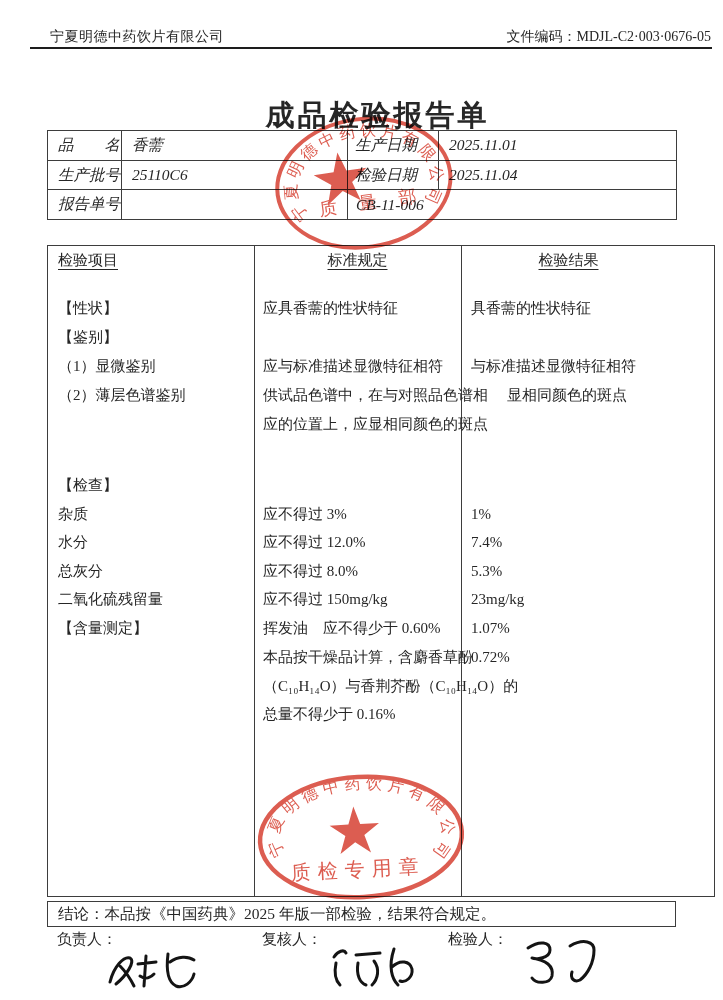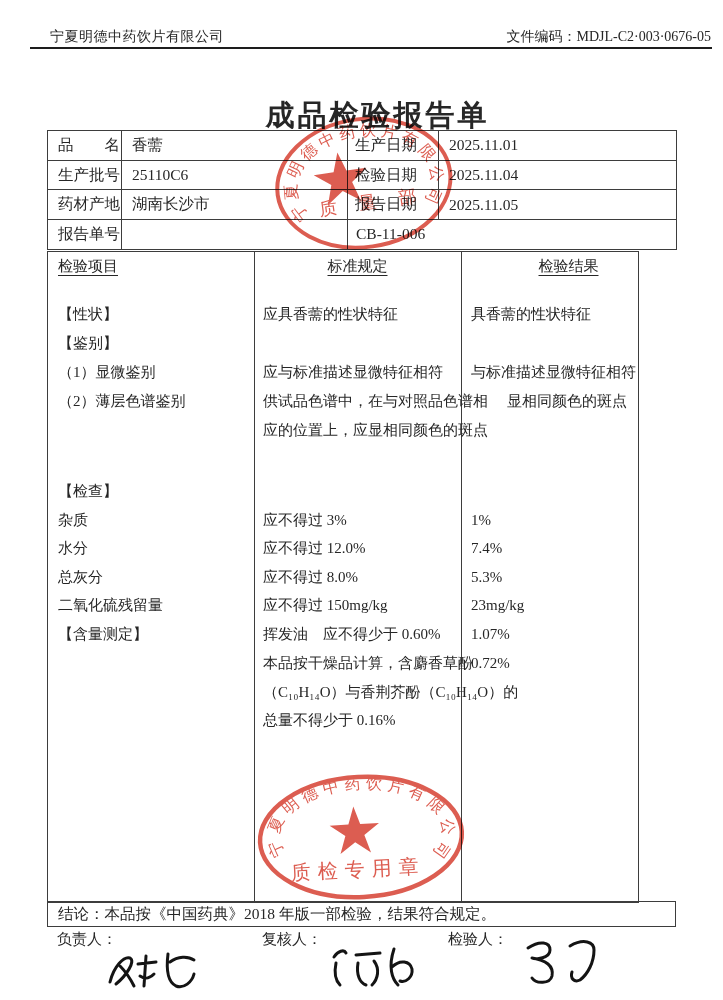--- a/index.html
+++ b/index.html
@@ -5,24 +5,24 @@
   html,body{margin:0;padding:0;background:#ffffff;}
   .doc{position:relative;width:723px;height:1000px;background:#fff;
        font-family:"Liberation Serif","DejaVu Serif",serif;color:#262626;overflow:hidden;}
   .company{position:absolute;left:50px;top:28px;font-size:14px;letter-spacing:.5px;}
   .doccode{position:absolute;right:12px;top:28px;font-size:14px;}
   .hdr-rule{position:absolute;left:30px;top:47px;width:682px;height:2px;background:#1d1d1d;}
   .title{position:absolute;left:0;top:80px;width:723px;margin:16px;text-align:center;
          font-size:29px;font-weight:bold;letter-spacing:3px;}
   table.info{position:absolute;left:47px;top:130px;width:629px;border-collapse:collapse;
              table-layout:fixed;font-size:15.5px;}
-  table.info td{border:1px solid #3d3d3d;height:28.7px;padding:0 15px 0 10px;white-space:nowrap;}
+  table.info td{border:1px solid #3d3d3d;height:28.7px;padding:0 15px 0 10px;white-space:nowrap;font-style:italic;}
   table.info td.l3{padding-left:7px;margin-top:43px;}
   table.info td.rno{padding-left:8px;}
-  .main{position:absolute;left:47px;top:251px;width:592px;height:652px;
+  .main{position:absolute;left:47px;top:245px;width:668px;height:652px;
         border:1px solid #3d3d3d;box-sizing:border-box;}
   .vline{position:absolute;top:0;bottom:0;width:1px;background:#3d3d3d;}
   .v1{left:206px;} .v2{left:413px;}
   .line{position:absolute;height:20px;line-height:20px;font-size:15px;white-space:nowrap;}
   .c1{left:10px;} .c2{left:215px;} .c3{left:423px;}
   .hc1{left:10px;text-decoration:underline;text-underline-offset:4px;}
   .hc2{left:206px;width:207px;text-align:center;text-decoration:underline;text-underline-offset:4px;}
   .hc3{left:413px;width:215px;text-align:center;text-decoration:underline;text-underline-offset:4px;}
   .concl{position:absolute;left:47px;top:901px;width:629px;height:26px;border:1px solid #3d3d3d;
          box-sizing:border-box;font-size:15.5px;line-height:23px;padding-left:10px;white-space:nowrap;}
@@ -61,26 +61,20 @@
       <td class="l3">生产日期</td>
       <td>2025.11.01</td>
     </tr>
     <tr>
       <td>生产批号</td>
       <td>25110C6</td>
       <td class="l3">检验日期</td>
       <td>2025.11.04</td>
     </tr>
     <tr>
-      <td>药材产地</td>
-      <td>湖南长沙市</td>
-      <td class="l3">报告日期</td>
-      <td>2025.11.05</td>
-    </tr>
-    <tr>
       <td>报告单号</td>
       <td></td>
       <td class="rno" colspan="2">CB-11-006</td>
     </tr>
   </tbody>
     </table>
 
   <div class="main">
     <div class="vline v1"></div>
     <div class="vline v2"></div>
@@ -116,21 +110,21 @@
         <div class="line c2" style="top: 372px; text-align: right;">挥发油　应不得少于 0.60%</div>
         <div class="line c3" style="top: 372px;">1.07%</div>
         <div class="line c2" style="top: 401px;">本品按干燥品计算，含麝香草酚</div>
         <div class="line c3" style="top: 401px; font-family: Liberation Serif, serif;">0.72%</div>
         <div class="line c2" style="top: 430px;">（C₁₀H₁₄O）与香荆芥酚（C₁₀H₁₄O）的</div>
         <div class="line c2" style="top: 458px;">总量不得少于 0.16%</div>
       </div>
   </div>
 
   <div class="concl">
-    <span>结论：本品按《中国药典》2018 年版一部检验，结果符合规定。</span>
+    <span>结论：本品按《中国药典》2025 年版一部检验，结果符合规定。</span>
   </div>
 
   <span class="sig-label lab1">负责人：</span>
   <span class="sig-label lab2">复核人：</span>
   <span class="sig-label lab3">检验人：</span>
 
   <svg class="sig" style="left:100px;top:936px" width="110" height="62" viewBox="0 0 110 62">
     <path d="M10,46 C14,30 24,20 30,22 C36,25 26,40 16,48 M20,30 C26,36 30,42 34,50"></path>
     <path d="M46,20 L44,50 M38,28 L56,26 M40,40 C46,44 50,42 54,38"></path>
     <path d="M68,18 C66,34 68,46 76,50 C84,53 92,46 94,38 M70,26 C78,20 88,20 94,24"></path>

